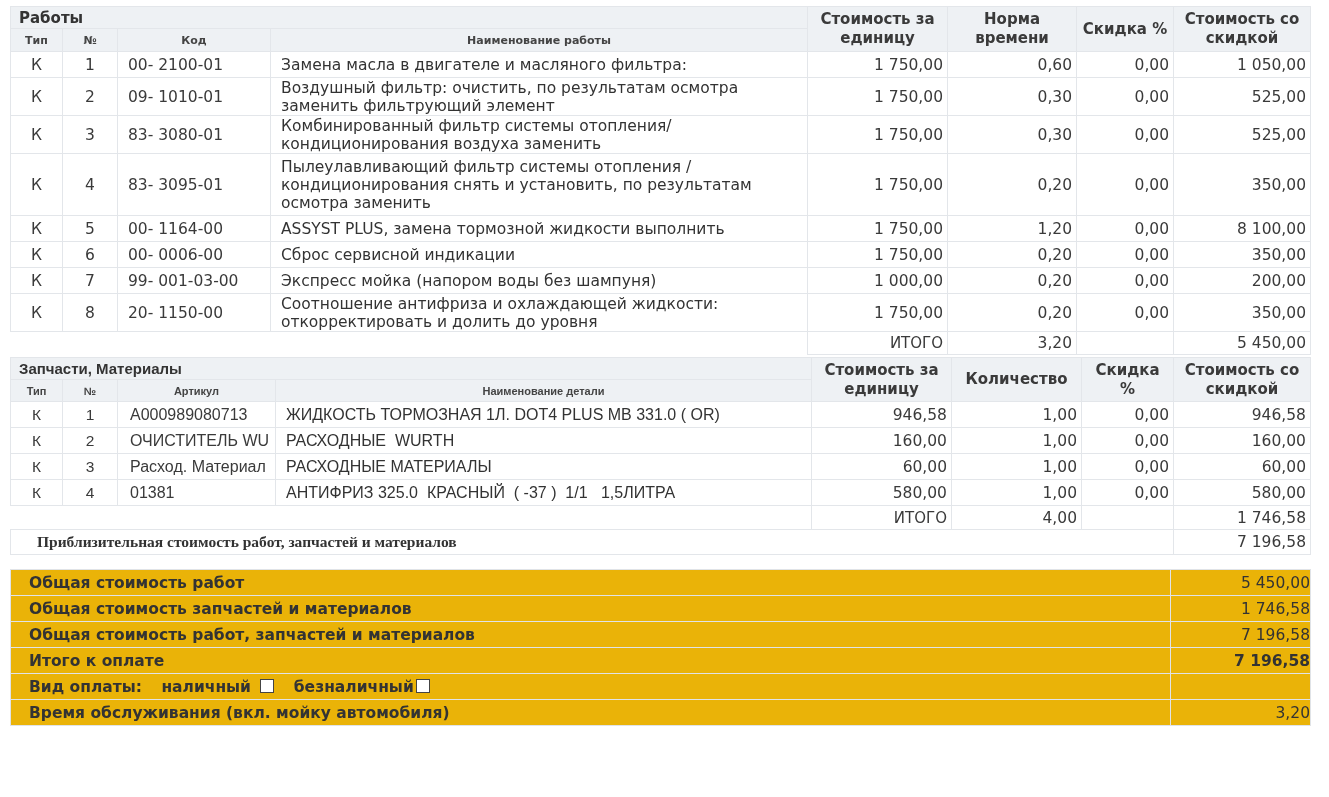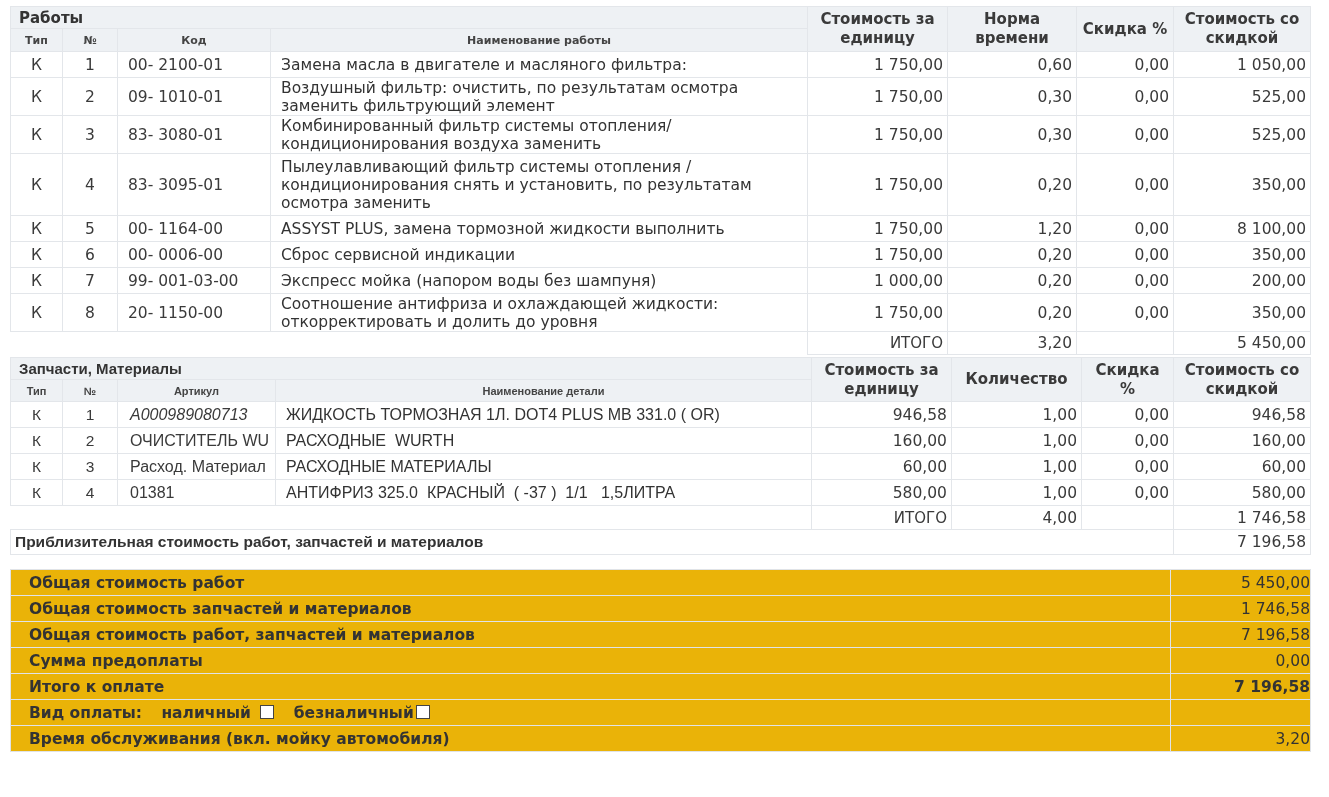--- a/index.html
+++ b/index.html
@@ -175,21 +175,21 @@
     <tr class="hdr-bg" style="height:22px">
       <td class="colhdr" style="font-family:'Liberation Sans',sans-serif;">Тип</td>
       <td class="colhdr" style="font-family:'Liberation Sans',sans-serif;">№</td>
       <td class="colhdr" style="font-family:'Liberation Sans',sans-serif;">Артикул</td>
       <td class="colhdr" style="font-family:'Liberation Sans',sans-serif;">Наименование детали</td>
     </tr>
 
     <tr style="height:26px">
       <td class="cell c" style="font-family:'Liberation Sans',sans-serif;">К</td>
       <td class="cell c" style="font-family:'Liberation Sans',sans-serif;">1</td>
-      <td class="cell art" style="padding-left:12px;white-space:nowrap;overflow:hidden;font-style:italic;">A000989080713</td>
+      <td class="cell art" style="padding-left:12px;white-space:nowrap;overflow:hidden;">A000989080713</td>
       <td class="name">ЖИДКОСТЬ ТОРМОЗНАЯ 1Л. DOT4 PLUS MB 331.0 ( OR)</td>
       <td class="cell r">946,58</td>
       <td class="cell r">1,00</td>
       <td class="cell r">0,00</td>
       <td class="cell r">946,58</td>
     </tr>
     <tr style="height:26px">
       <td class="cell c" style="font-family:'Liberation Sans',sans-serif;">К</td>
       <td class="cell c" style="font-family:'Liberation Sans',sans-serif;">2</td>
       <td class="cell art" style="padding-left:12px;white-space:nowrap;overflow:hidden;">ОЧИСТИТЕЛЬ WU</td>
@@ -220,21 +220,21 @@
       <td class="cell r">580,00</td>
     </tr>
     <tr style="height:24px">
       <td colspan="4" style="border-left:none;"></td>
       <td class="cell r total-label">ИТОГО</td>
       <td class="cell r">4,00</td>
       <td class="cell r"></td>
       <td class="cell r">1 746,58</td>
     </tr>
     <tr style="height:25px">
-      <td colspan="7" class="approx" style="font-family:Liberation Sans, sans-serif;padding-left:4px;">Приблизительная стоимость работ, запчастей и материалов</td>
+      <td colspan="7" class="approx" style="font-family:Liberation Serif, serif;padding-left:26px;">Приблизительная стоимость работ, запчастей и материалов</td>
       <td class="cell r">7 196,58</td>
     </tr>
   </tbody>
     </table>
 
   <table class="summary">
     <colgroup>
       <col style="width:1160px">
         <col style="width:140px">
     </colgroup>
@@ -243,24 +243,20 @@
       <td class="lbl">Общая стоимость работ</td>
       <td class="val">5 450,00</td>
     </tr>
     <tr>
       <td class="lbl">Общая стоимость запчастей и материалов</td>
       <td class="val">1 746,58</td>
     </tr>
     <tr>
       <td class="lbl">Общая стоимость работ, запчастей и материалов</td>
       <td class="val">7 196,58</td>
-    </tr>
-    <tr>
-      <td class="lbl">Сумма предоплаты</td>
-      <td class="val">0,00</td>
     </tr>
     <tr>
       <td class="lbl">Итого к оплате</td>
       <td class="val" style="font-weight:bold;">7 196,58</td>
     </tr>
     <tr>
       <td class="lbl">
         <span>Вид оплаты:</span>
         <span class="pay-opt">
           <span>наличный</span>

